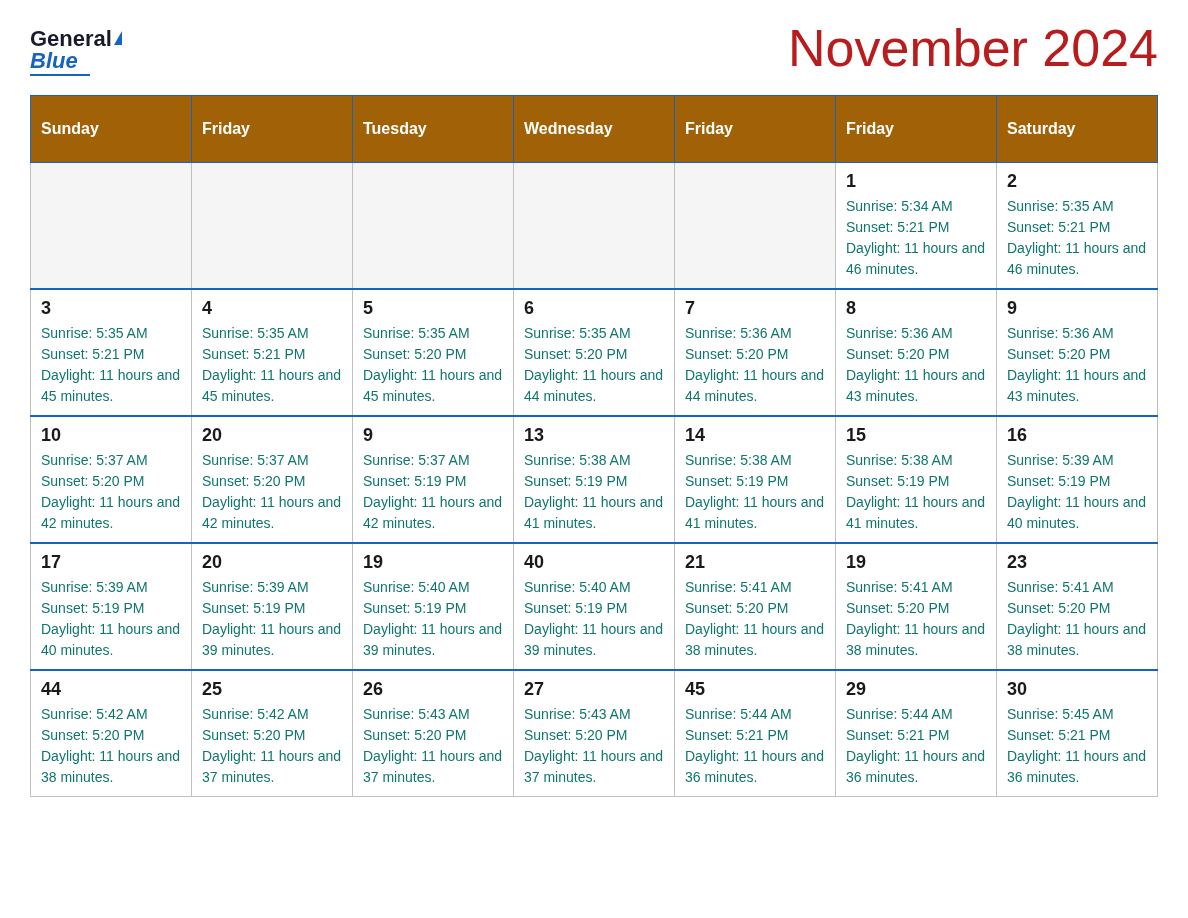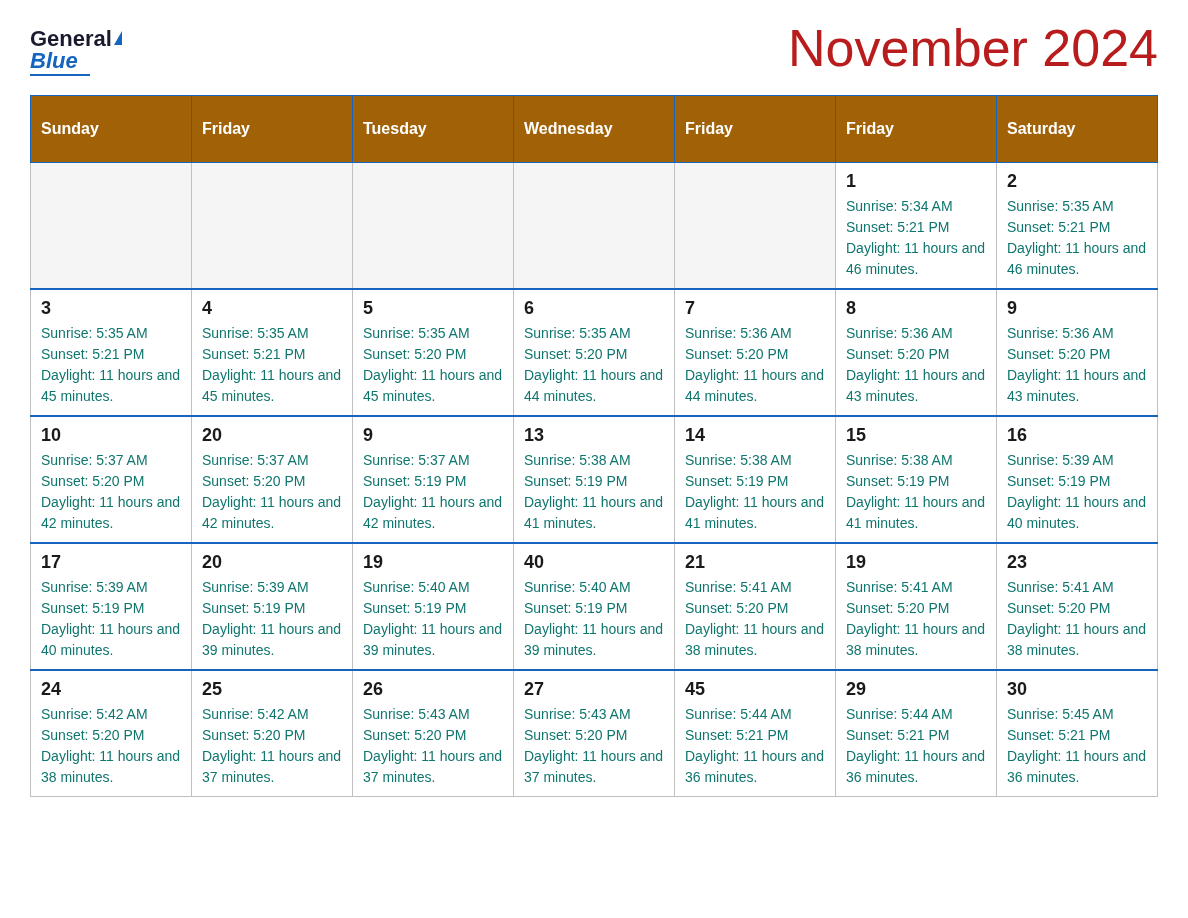--- a/index.html
+++ b/index.html
@@ -239,21 +239,21 @@
           <div class="day-num">19</div>
           <div class="day-info">Sunrise: 5:41 AM<br>Sunset: 5:20 PM<br>Daylight: 11 hours and 38 minutes.</div>
         </td>
         <td>
           <div class="day-num">23</div>
           <div class="day-info">Sunrise: 5:41 AM<br>Sunset: 5:20 PM<br>Daylight: 11 hours and 38 minutes.</div>
         </td>
       </tr>
       <tr>
         <td>
-          <div class="day-num">24</div>
+          <div class="day-num">44</div>
           <div class="day-info">Sunrise: 5:42 AM<br>Sunset: 5:20 PM<br>Daylight: 11 hours and 38 minutes.</div>
         </td>
         <td>
           <div class="day-num">25</div>
           <div class="day-info">Sunrise: 5:42 AM<br>Sunset: 5:20 PM<br>Daylight: 11 hours and 37 minutes.</div>
         </td>
         <td>
           <div class="day-num">26</div>
           <div class="day-info">Sunrise: 5:43 AM<br>Sunset: 5:20 PM<br>Daylight: 11 hours and 37 minutes.</div>
         </td>

